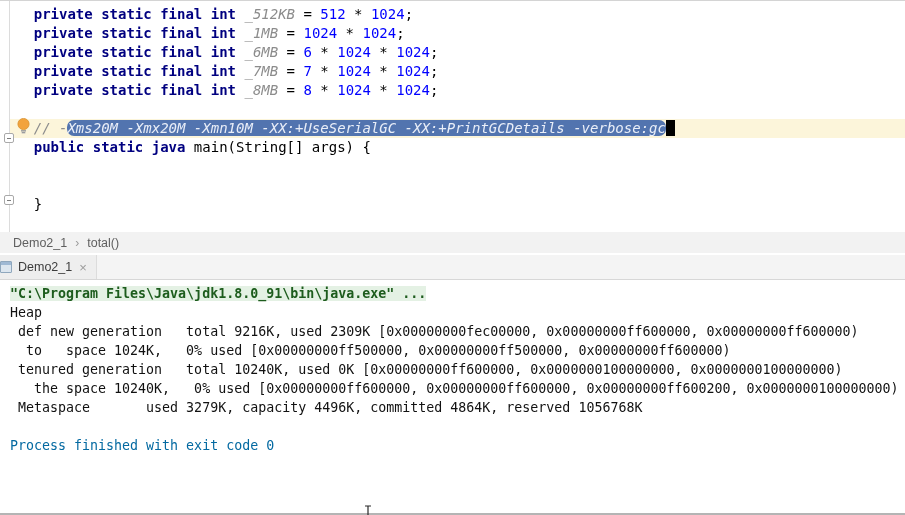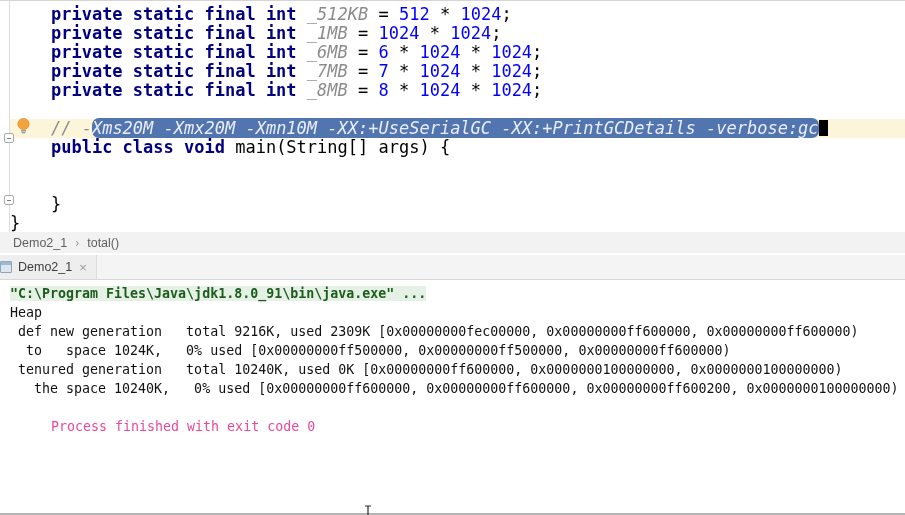--- a/index.html
+++ b/index.html
@@ -17,22 +17,22 @@
     border-right:1px solid #dcdcdc;z-index:2;
   }
   .fold-marker{
     position:absolute;left:4px;width:10px;height:10px;box-sizing:border-box;
     background:#ffffff;border:1px solid #a9a9a9;border-radius:2px;z-index:3;
   }
   .fold-marker::after{
     content:"";position:absolute;left:2px;right:2px;top:3.5px;height:1px;background:#7d7d7d;
   }
   .code-line{
-    height:19px;line-height:19px;font-size:17px;white-space:pre;
-    padding-left:10px;color:#000000;
+    height:19px;line-height:19px;font-size:14px;white-space:pre;
+    color:#000000;
   }
   .current-line{background:#fcf5da;}
   .seg-plain{color:#000000;}
   .seg-kw{color:#000080;font-weight:bold;}
   .seg-num{color:#0000ff;}
   .seg-field{color:#8c8c8c;font-style:italic;}
   .seg-cmt{color:#8c8c8c;font-style:italic;}
   .seg-sel{color:#e9eef8;font-style:italic;background:#5274af;border-radius:7px;}
   .caret-block{
     display:inline-block;width:9px;height:16px;background:#000000;
@@ -71,37 +71,37 @@
   
   .console{
     position:relative;height:234px;background:#ffffff;padding-top:4px;
     box-sizing:border-box;
   }
   .con-line{
     height:19px;line-height:19px;font-size:13.3px;white-space:pre;
     padding-left:10px;color:#111111;
   }
   .cmd-hl{background:#e4f1e4;color:#1d5c1d;font-weight:bold;}
-  .con-exit{color:#ec4899;margin-left:41px;}
+  .con-exit{color:#0369a1;}
   .bottom-edge{position:absolute;left:0;right:0;bottom:0;height:2px;background:#b4b4b4;}
   .ibeam{position:absolute;left:363px;top:502px;z-index:5;}
 </style>
 </head>
 <body>
 
 <div class="editor">
   <div>
       <div class="code-line"><span class="seg-plain">    </span><span class="seg-kw">private static final int</span><span class="seg-plain"> </span><span class="seg-field">_512KB</span><span class="seg-plain"> = </span><span class="seg-num">512</span><span class="seg-plain"> * </span><span class="seg-num">1024</span><span class="seg-plain">;</span></div>
       <div class="code-line"><span class="seg-plain">    </span><span class="seg-kw">private static final int</span><span class="seg-plain"> </span><span class="seg-field">_1MB</span><span class="seg-plain"> = </span><span class="seg-num">1024</span><span class="seg-plain"> * </span><span class="seg-num">1024</span><span class="seg-plain">;</span></div>
       <div class="code-line"><span class="seg-plain">    </span><span class="seg-kw">private static final int</span><span class="seg-plain"> </span><span class="seg-field">_6MB</span><span class="seg-plain"> = </span><span class="seg-num">6</span><span class="seg-plain"> * </span><span class="seg-num">1024</span><span class="seg-plain"> * </span><span class="seg-num">1024</span><span class="seg-plain">;</span></div>
       <div class="code-line"><span class="seg-plain">    </span><span class="seg-kw">private static final int</span><span class="seg-plain"> </span><span class="seg-field">_7MB</span><span class="seg-plain"> = </span><span class="seg-num">7</span><span class="seg-plain"> * </span><span class="seg-num">1024</span><span class="seg-plain"> * </span><span class="seg-num">1024</span><span class="seg-plain">;</span></div>
       <div class="code-line"><span class="seg-plain">    </span><span class="seg-kw">private static final int</span><span class="seg-plain"> </span><span class="seg-field">_8MB</span><span class="seg-plain"> = </span><span class="seg-num">8</span><span class="seg-plain"> * </span><span class="seg-num">1024</span><span class="seg-plain"> * </span><span class="seg-num">1024</span><span class="seg-plain">;</span></div>
       <div class="code-line"></div>
       <div class="code-line current-line"><span class="seg-plain">    </span><span class="seg-cmt">// -</span><span class="seg-sel">Xms20M -Xmx20M -Xmn10M -XX:+UseSerialGC -XX:+PrintGCDetails -verbose:gc</span><span class="caret-block"></span></div>
-      <div class="code-line"><span class="seg-plain">    </span><span class="seg-kw">public class void</span><span class="seg-plain"> main(String[] args) {</span></div>
+      <div class="code-line"><span class="seg-plain">    </span><span class="seg-kw">public static java</span><span class="seg-plain"> main(String[] args) {</span></div>
       <div class="code-line"></div>
       <div class="code-line"></div>
       <div class="code-line"><span class="seg-plain">    }</span></div>
       <div class="code-line"><span class="seg-plain">}</span></div>
     </div>
   <div class="gutter"></div>
   <div class="fold-marker" style="top:132px;"></div>
   <div class="fold-marker" style="top:194px;"></div>
   <div class="bulb">
     <svg width="15" height="16" viewBox="0 0 15 16">
@@ -129,20 +129,21 @@
 </div>
 
 <div class="console">
   <div>
       <div class="con-line con-cmd"><span class="cmd-hl">"C:\Program Files\Java\jdk1.8.0_91\bin\java.exe" ...</span></div>
       <div class="con-line con-plain">Heap</div>
       <div class="con-line con-plain"> def new generation   total 9216K, used 2309K [0x00000000fec00000, 0x00000000ff600000, 0x00000000ff600000)</div>
       <div class="con-line con-plain">  to   space 1024K,   0% used [0x00000000ff500000, 0x00000000ff500000, 0x00000000ff600000)</div>
       <div class="con-line con-plain"> tenured generation   total 10240K, used 0K [0x00000000ff600000, 0x0000000100000000, 0x0000000100000000)</div>
       <div class="con-line con-plain">   the space 10240K,   0% used [0x00000000ff600000, 0x00000000ff600000, 0x00000000ff600200, 0x0000000100000000)</div>
+      <div class="con-line con-plain"> Metaspace       used 3279K, capacity 4496K, committed 4864K, reserved 1056768K</div>
       <div class="con-line con-blank"></div>
       <div class="con-line con-exit">Process finished with exit code 0</div>
     </div>
 </div>
 
 <div class="ibeam">
   <svg width="10" height="12" viewBox="0 0 10 12">
     <path d="M2 1 H8 M5 1 V11 M2 11 H8" stroke="#2a2a2a" stroke-width="1.2" fill="none"></path>
   </svg>
 </div>

